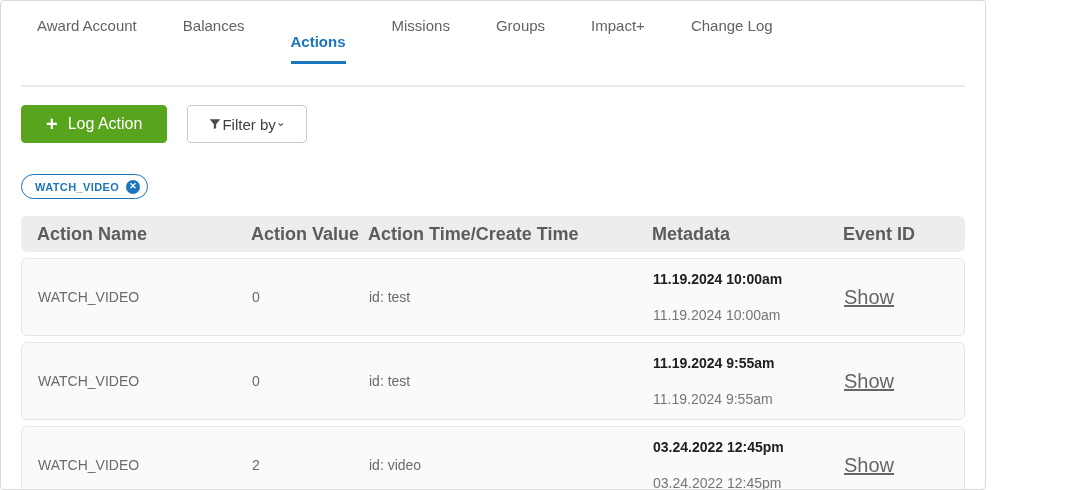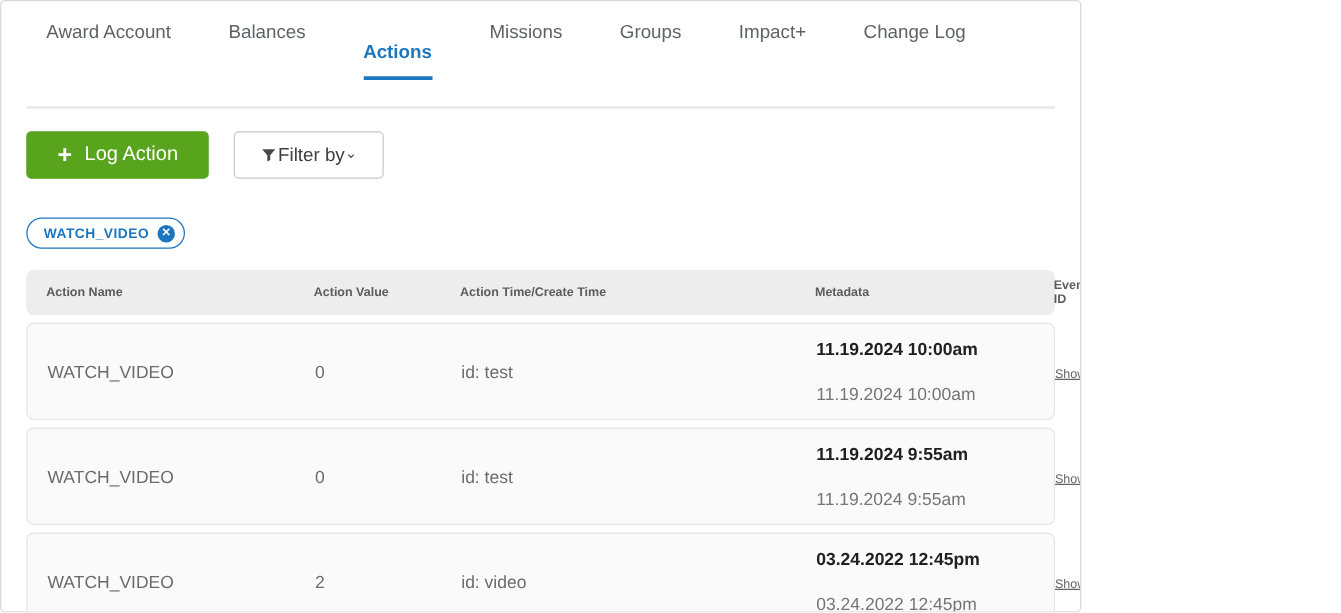--- a/index.html
+++ b/index.html
@@ -2,21 +2,21 @@
 <html><head>
 <meta charset="utf-8">
 <style>
   * { margin: 0; padding: 0; box-sizing: border-box; }
   html, body { background: #fff; }
   body {
     font-family: "Liberation Sans", sans-serif;
     width: 1073px;
   }
   .panel {
-    width: 865px;
+    width: 986px;
     height: 490px;
     background: #ffffff;
     border: 1px solid #d9d9d9;
     border-radius: 4px;
     overflow: hidden;
   }
 
   
   .tabbar {
     display: flex;
@@ -118,39 +118,39 @@
     grid-template-columns: 214px 117px 284px 191px 1fr;
     align-items: center;
     padding-left: 16px;
     padding-right: 10px;
   }
   .thead {
     background: #ededed;
     border-radius: 6px;
     height: 36px;
     color: #5c5c5c;
-    font-size: 10px;
+    font-size: 18px;
     font-weight: 700;
   }
   .trow {
     background: #fafafa;
     border: 1px solid #e5e5e5;
     border-radius: 6px;
     height: 78px;
     margin-top: 6px;
     color: #6b6b6b;
     font-size: 14px;
   }
   .cell-time { display: flex; flex-direction: column; gap: 20px; }
   .time-main { color: #202020; font-weight: 700; font-size: 14px; }
   .time-sub  { color: #757575; font-size: 14px; }
   .show-link {
     color: #666666;
     text-decoration: underline;
-    font-size: 10px;
+    font-size: 20px;
     cursor: pointer;
     text-align: center;
   }
 </style>
 </head>
 <body>
 
 <div class="panel">
 
   <div class="tabbar">

